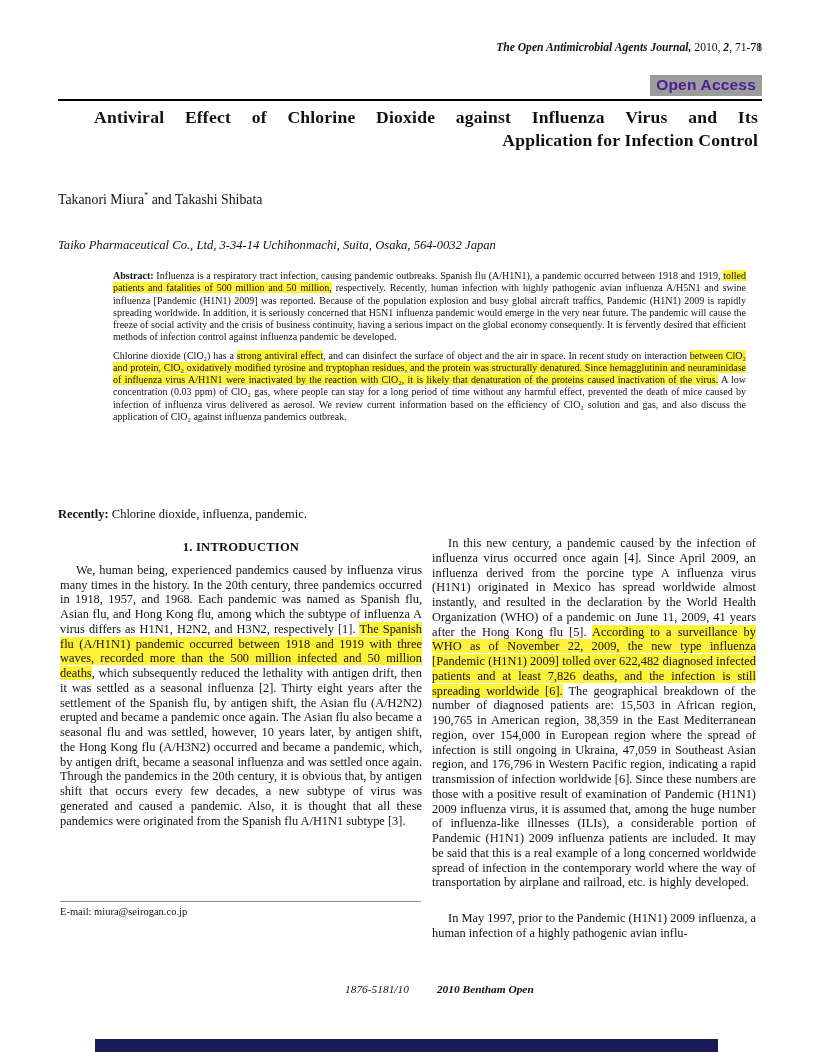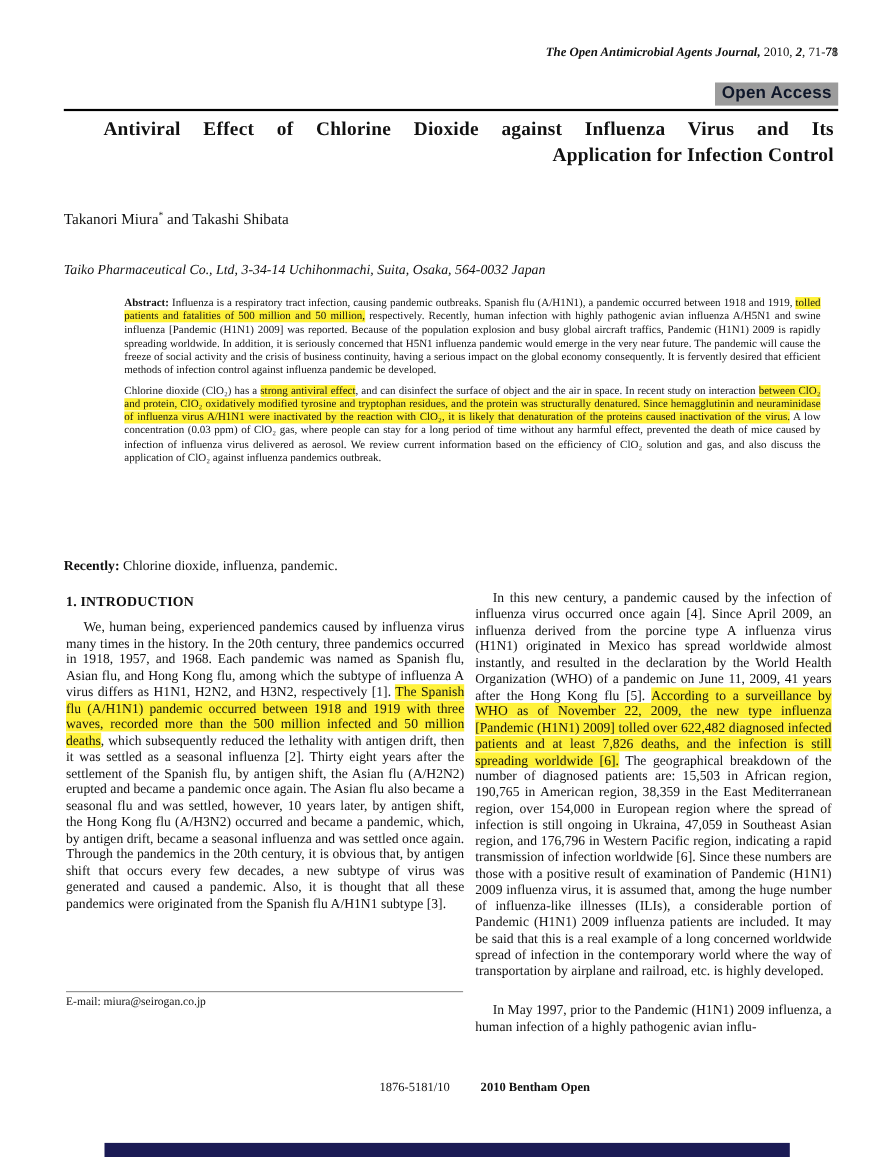--- a/index.html
+++ b/index.html
@@ -6,46 +6,46 @@
   .page{
     position:relative;width:814px;height:1052px;background:#ffffff;
     font-family:"Liberation Serif","DejaVu Serif",serif;color:#111;
     margin:0 auto;overflow:hidden;
   }
   .hdr{position:absolute;left:58px;top:41px;width:704px;font-size:11.6px;}
   .hdr-journal{display:block;text-align:right;}
   .hdr-page{position:absolute;right:0;top:0;}
   .badge{
     position:absolute;right:52px;top:75px;
-    background:var(--badge_bg,#9c9c9c);color:#0f172a;
+    background:var(--badge_bg,#9c9c9c);color:#4c1d95;
     font-family:"Liberation Sans","DejaVu Sans",sans-serif;
     font-weight:bold;font-size:15.5px;padding:1px 6px 2px 6px;letter-spacing:0.2px;
   }
   .rule{position:absolute;left:58px;top:99px;width:704px;border-top:2.2px solid #000;}
   .title{
     position:absolute;left:58px;top:106px;width:700px;margin:0;
     font-size:17.6px;font-weight:bold;line-height:22.6px;letter-spacing:0.2px;
   }
   .title-l1{text-align:justify;text-align-last:justify;margin-left:36px;}
   .authors{position:absolute;left:58px;top:190px;font-size:13.8px;font-family:Liberation Serif, serif;}
   .affil{position:absolute;left:58px;top:238px;font-size:12.6px;font-style:italic;}
   .abstract{position:absolute;left:113px;top:270px;width:633px;font-size:10px;line-height:12.25px;}
   .abstract p{margin:0;text-align:justify;}
   .abstract p + p{margin-top:6px;}
   .kw{position:absolute;left:58px;top:507px;font-size:12.5px;}
   .col{position:absolute;top:536px;font-size:12.4px;line-height:14.75px;}
   .col p{margin:0;text-align:justify;text-indent:16px;}
   .col p + p{margin-top:21px;}
   .col-left{left:60px;width:362px;}
   .col-right{left:432px;width:324px;}
-  .sec-heading{margin:4px 0 8px 0;font-size:12.6px;font-weight:bold;letter-spacing:0.2px;}
+  .sec-heading{margin:4px 0 8px 0;font-size:12.6px;font-weight:bold;letter-spacing:0.2px;text-align:center;}
   .footnote{position:absolute;left:60px;top:901px;width:361px;font-size:10.5px;line-height:13.2px;}
   .fn-rule{border-top:1px solid var(--footnote_rule,#8a8a8a);margin-bottom:3px;}
   .footnote p{margin:0;text-align:justify;}
-  .footer{position:absolute;left:345px;top:983px;font-size:11.4px;display:flex;gap:28px;white-space:nowrap;}
+  .footer{position:absolute;left:345px;top:983px;font-size:11.4px;display:flex;gap:28px;white-space:nowrap;font-style:italic;}
   .bottom-bar{position:absolute;left:95px;top:1039px;width:623px;height:13px;background:var(--footer_bar,#1b1b55);}
   .hl{background:var(--highlight,#fff23b);}
   .b{font-weight:bold;}
   .i{font-style:italic;}
   sup{font-size:0.62em;}
 </style>
 </head>
 <body>
 
 <div class="page">

